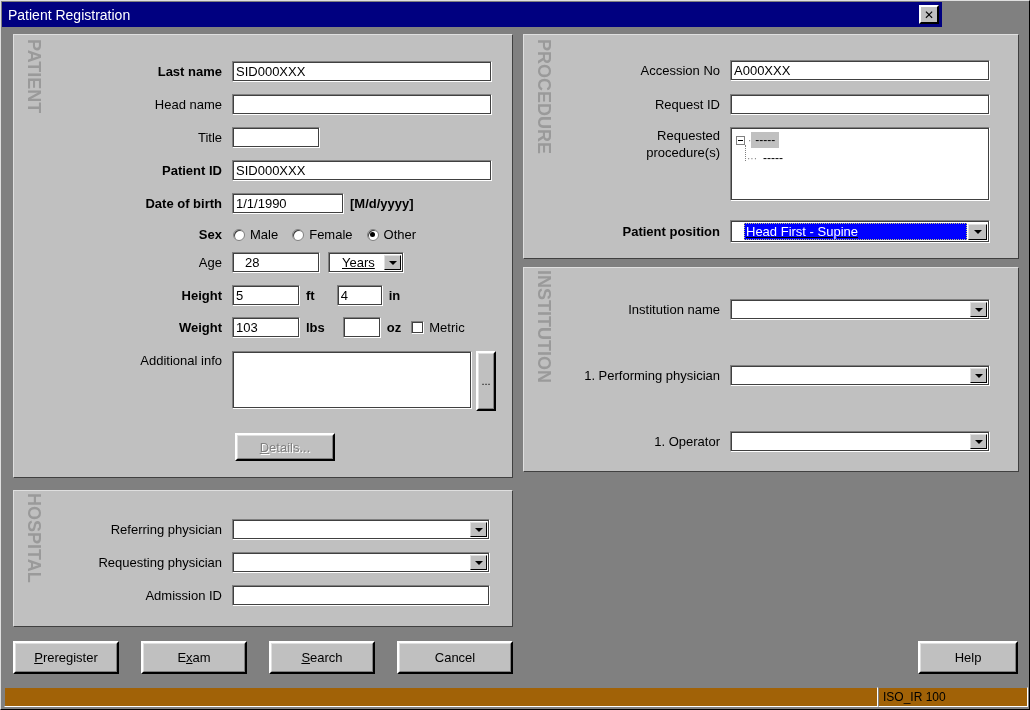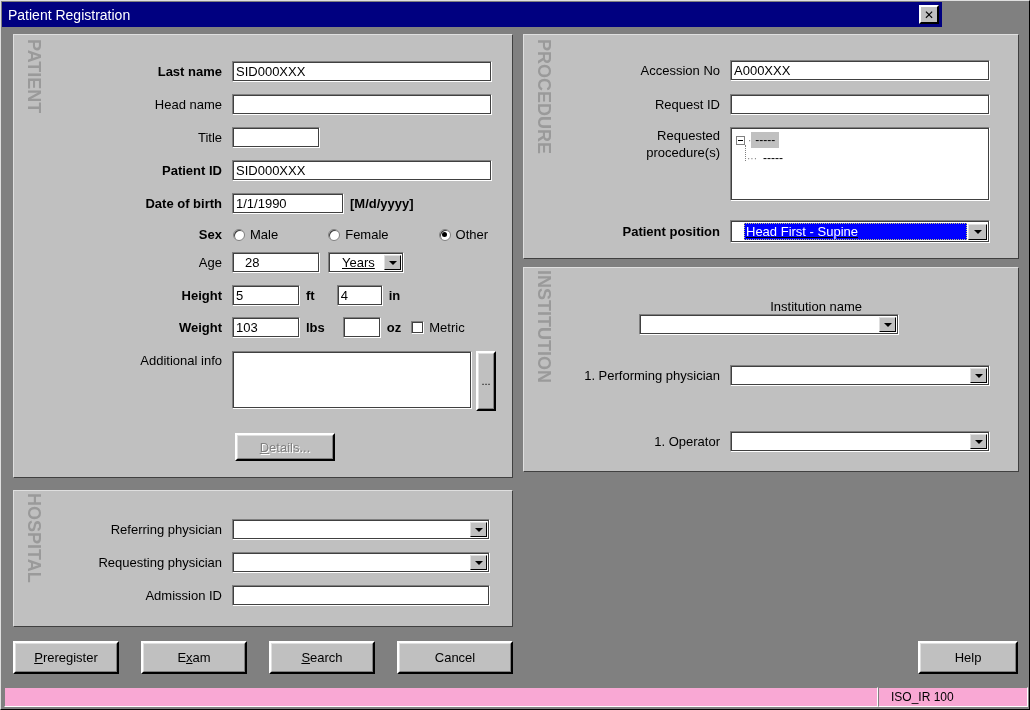--- a/index.html
+++ b/index.html
@@ -244,28 +244,28 @@
   #buttonbar { position: absolute; left: 12px; top: 640px; }
   .bigbtn { position: absolute; height: 33px; }
 
   
   #statusbar {
     position: absolute; left: 3px; top: 686px;
     width: 1024px; height: 20px;
     display: flex;
   }
   .statuspanel {
-    background: #f9a8d4;
+    background: #a16207;
     border-left: 1px solid #808080;
     border-top: 1px solid #808080;
     border-right: 1px solid #ffffff;
     border-bottom: 1px solid #ffffff;
     font-size: 12px;
     display: flex; align-items: center;
-    padding-left: 12px;
+    padding-left: 4px;
     height: 20px;
   }
 </style>
 </head>
 <body>
 
 <div id="window">
 
   <div id="titlebar">
     <span id="title-text">Patient Registration</span>
@@ -296,21 +296,21 @@
     </div>
 
     <div class="row" style="left:0px; top:158px; width:490px;">
       <div class="lbl req" style="width:208px;">Date of birth</div>
       <div class="field" style="width:112px; margin-left:10px;">1/1/1990</div>
       <span class="unit">[M/d/yyyy]</span>
     </div>
 
     <div class="row" style="left:0px; top:192px; width:490px;">
       <div class="lbl req" style="width:208px;">Sex</div>
-      <div style="display:flex; margin-left:11px;gap:36px;">
+      <div style="display:flex; margin-left:11px;">
         <div class="radio">
           <span class="dot"></span>
           <span>Male</span>
         </div>
         <div class="radio">
           <span class="dot"></span>
           <span>Female</span>
         </div>
         <div class="radio checked">
           <span class="dot">
@@ -409,21 +409,21 @@
         <span class="arrow">
             <i></i>
           </span>
       </div>
     </div>
   </div>
 
   <div class="panel" id="panel-institution">
     <div class="vlabel" style="left:30px; top:2px;">INSTITUTION</div>
 
-    <div class="row" style="left:0px; top:31px; width:480px;flex-direction:column;">
+    <div class="row" style="left:0px; top:31px; width:480px;">
       <div class="lbl" style="width:196px;">Institution name</div>
       <div class="combo" style="width:260px; margin-left:10px;">
         <span></span>
         <span class="arrow">
             <i></i>
           </span>
       </div>
     </div>
 
     <div class="row" style="left:0px; top:97px; width:480px;">

